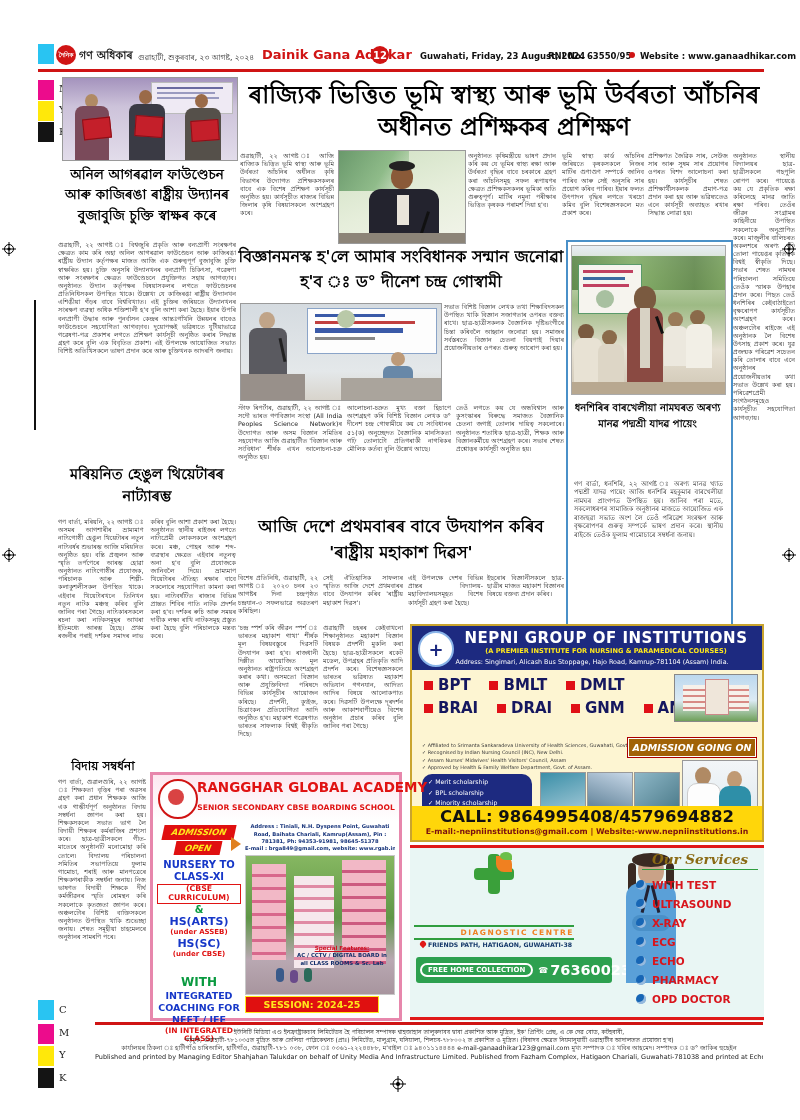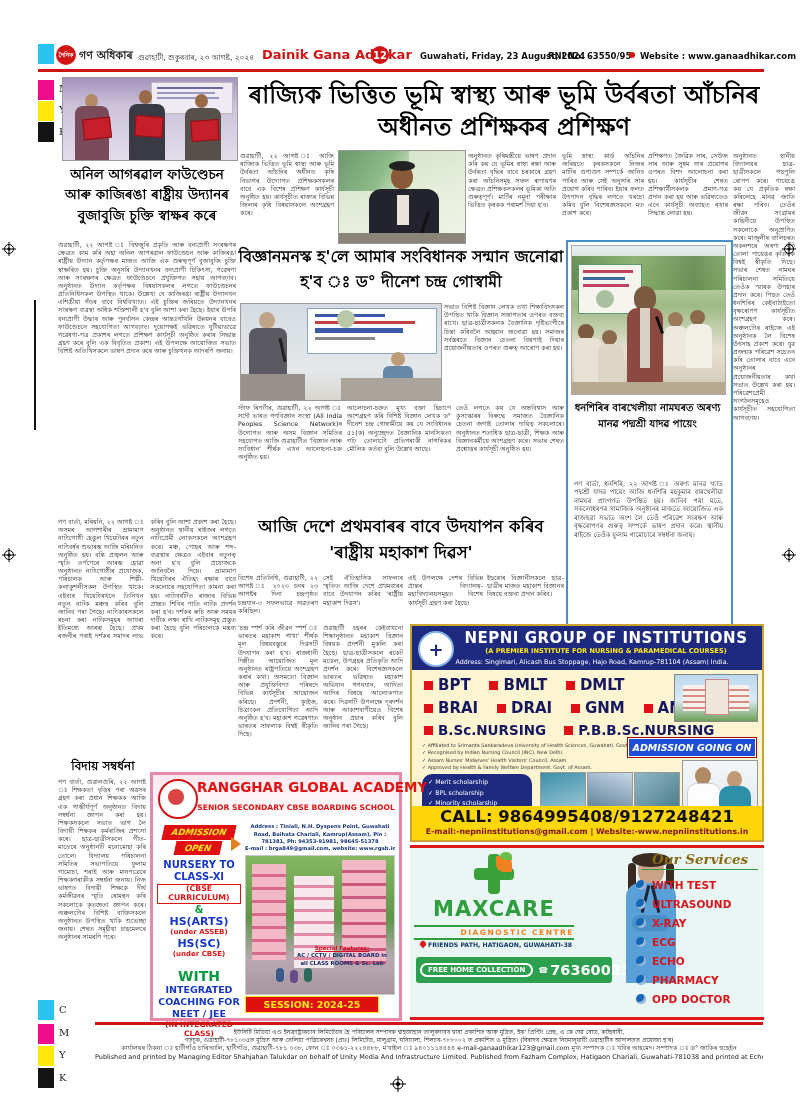--- a/index.html
+++ b/index.html
@@ -140,20 +140,21 @@
     <div class="ph" style="left:66px;top:26px;width:36px;height:56px;border-radius:8px 8px 0 0;background:#3a3a44"></div>
     <div class="ph" style="left:132px;top:16px;width:13px;height:14px;border-radius:50%;background:#9a6a48"></div>
     <div class="ph" style="left:122px;top:30px;width:36px;height:52px;border-radius:8px 8px 0 0;background:#55504a"></div>
     <div class="ph" style="left:20px;top:40px;width:26px;height:19px;background:#c41f2a;transform:rotate(-6deg);border:1px solid #8a1018"></div>
     <div class="ph" style="left:72px;top:38px;width:26px;height:19px;background:#c41f2a;transform:rotate(4deg);border:1px solid #8a1018"></div>
     <div class="ph" style="left:128px;top:42px;width:26px;height:19px;background:#c41f2a;transform:rotate(-4deg);border:1px solid #8a1018"></div>
   </div>
   <div class="hl" style="left:58px;top:164px;width:178px;font-size:13.5px;line-height:1.5">অনিল আগৰৱাল ফাউণ্ডেচন আৰু কাজিৰঙা ৰাষ্ট্ৰীয় উদ্যানৰ বুজাবুজি চুক্তি স্বাক্ষৰ কৰে</div>
   <div class="col" style="left:58px;top:241px;width:178px;height:219px">গুৱাহাটী, ২২ আগষ্ট ঃ বিশ্বজুৰি প্ৰকৃতি আৰু বন্যপ্ৰাণী সংৰক্ষণৰ ক্ষেত্ৰত কাম কৰি অহা অনিল আগৰৱাল ফাউণ্ডেচন আৰু কাজিৰঙা ৰাষ্ট্ৰীয় উদ্যান কৰ্তৃপক্ষৰ মাজত আজি এক গুৰুত্বপূৰ্ণ বুজাবুজি চুক্তি স্বাক্ষৰিত হয়। চুক্তি অনুসৰি উদ্যানখনৰ বন্যপ্ৰাণী চিকিৎসা, গৱেষণা আৰু সংৰক্ষণৰ ক্ষেত্ৰত ফাউণ্ডেচনে প্ৰযুক্তিগত সহায় আগবঢ়াব। অনুষ্ঠানত উদ্যান কৰ্তৃপক্ষৰ বিষয়াসকলৰ লগতে ফাউণ্ডেচনৰ প্ৰতিনিধিসকল উপস্থিত থাকে। উল্লেখ্য যে কাজিৰঙা ৰাষ্ট্ৰীয় উদ্যানখন এশিঙীয়া গঁড়ৰ বাবে বিশ্ববিখ্যাত। এই চুক্তিৰ জৰিয়তে উদ্যানখনৰ সংৰক্ষণ ব্যৱস্থা অধিক শক্তিশালী হ'ব বুলি আশা কৰা হৈছে। ইয়াৰ উপৰি বন্যপ্ৰাণী উদ্ধাৰ আৰু পুনৰ্বাসন কেন্দ্ৰৰ আন্তঃগাঁথনি উন্নয়নৰ বাবেও ফাউণ্ডেচনে সহযোগিতা আগবঢ়াব। দুয়োপক্ষই ভৱিষ্যতে যুটীয়াভাৱে গৱেষণা-পত্ৰ প্ৰকাশৰ লগতে প্ৰশিক্ষণ কাৰ্যসূচী অনুষ্ঠিত কৰাৰ সিদ্ধান্ত গ্ৰহণ কৰে বুলি এক বিবৃতিত প্ৰকাশ। এই উপলক্ষে আয়োজিত সভাত বিশিষ্ট অতিথিসকলে ভাষণ প্ৰদান কৰে আৰু চুক্তিখনক আদৰণি জনায়।</div>
 
+  <div class="hl" style="left:58px;top:464px;width:178px;font-size:14.5px;line-height:1.5">মৰিয়নিত হেঙুল থিয়েটাৰৰ নাট্যাৰম্ভ</div>
   <div class="col col2c" style="left:58px;top:518px;width:178px;height:236px">গণ বাৰ্তা, মৰিয়নি, ২২ আগষ্ট ঃ অসমৰ আগশাৰীৰ ভ্ৰাম্যমাণ নাট্যগোষ্ঠী হেঙুল থিয়েটাৰৰ নতুন নাট্যবৰ্ষৰ শুভাৰম্ভ আজি মৰিয়নিত অনুষ্ঠিত হয়। বন্তি প্ৰজ্বলন আৰু স্মৃতি তৰ্পণেৰে আৰম্ভ হোৱা অনুষ্ঠানত নাট্যগোষ্ঠীৰ প্ৰযোজক, পৰিচালক আৰু শিল্পী-কলাকুশলীসকল উপস্থিত থাকে। এইবাৰ থিয়েটাৰখনে তিনিখন নতুন নাটক মঞ্চস্থ কৰিব বুলি জানিব পৰা গৈছে। নাট্যকাৰসকলে ৰচনা কৰা নাটকসমূহৰ আখৰা ইতিমধ্যে আৰম্ভ হৈছে। প্ৰথম ৰজনীৰ পৰাই দৰ্শকৰ সমাদৰ লাভ কৰিব বুলি আশা প্ৰকাশ কৰা হৈছে। অনুষ্ঠানত স্থানীয় ৰাইজৰ লগতে নাট্যপ্ৰেমী লোকসকলে অংশগ্ৰহণ কৰে। মঞ্চ, পোহৰ আৰু শব্দ-ব্যৱস্থাৰ ক্ষেত্ৰত এইবাৰ নতুনত্ব অনা হ'ব বুলি প্ৰযোজকে জানিবলৈ দিয়ে। ভ্ৰাম্যমাণ থিয়েটাৰৰ ঐতিহ্য ৰক্ষাৰ বাবে সকলোৰে সহযোগিতা কামনা কৰা হয়। নাট্যবৰ্ষটিত ৰাজ্যৰ বিভিন্ন প্ৰান্তত শিবিৰ পাতি নাটক প্ৰদৰ্শন কৰা হ'ব। দৰ্শকৰ ৰুচি আৰু সময়ৰ দাবীক লক্ষ্য ৰাখি নাটকসমূহ প্ৰস্তুত কৰা হৈছে বুলি পৰিচালকে মন্তব্য কৰে।</div>
 
   <div class="hl" style="left:58px;top:757px;width:90px;font-size:12px">বিদায় সম্বৰ্ধনা</div>
   <div class="col" style="left:58px;top:778px;width:88px;height:240px">গণ বাৰ্তা, গুৱালগুৰি, ২২ আগষ্ট ঃ শিক্ষকতা বৃত্তিৰ পৰা অৱসৰ গ্ৰহণ কৰা প্ৰধান শিক্ষকক আজি এক গাম্ভীৰ্যপূৰ্ণ অনুষ্ঠানত বিদায় সম্বৰ্ধনা জ্ঞাপন কৰা হয়। শিক্ষকসকলে সভাত ভাগ লৈ বিদায়ী শিক্ষকৰ কৰ্মৰাজিৰ প্ৰশংসা কৰে। ছাত্ৰ-ছাত্ৰীসকলে গীত-মাতেৰে অনুষ্ঠানটি মনোমোহা কৰি তোলে। বিদ্যালয় পৰিচালনা সমিতিৰ সভাপতিয়ে ফুলাম গামোচা, শৰাই আৰু মানপত্ৰেৰে শিক্ষকগৰাকীক সম্বৰ্ধনা জনায়। নিজ ভাষণত বিদায়ী শিক্ষকে দীৰ্ঘ কৰ্মজীৱনৰ স্মৃতি ৰোমন্থন কৰি সকলোকে কৃতজ্ঞতা জ্ঞাপন কৰে। অঞ্চলটোৰ বিশিষ্ট ব্যক্তিসকলে অনুষ্ঠানত উপস্থিত থাকি শুভেচ্ছা জনায়। শেষত সমূহীয়া চাহমেলৰে অনুষ্ঠানৰ সামৰণি পৰে।</div>
 
   <div class="hl" style="left:238px;top:245px;width:326px;font-size:16px;line-height:1.55">বিজ্ঞানমনস্ক হ'লে আমাৰ সংবিধানক সন্মান জনোৱা হ'ব ঃ ড° দীনেশ চন্দ্ৰ গোস্বামী</div>
   <div class="photo" style="left:240px;top:303px;width:200px;height:96px;background:linear-gradient(180deg,#d5dbe0 0%,#e4e8ea 70%,#d8d4cc 100%)">
     <div class="ph" style="left:66px;top:4px;width:128px;height:44px;background:#fdfdfd;border:1px solid #8aa4c8"></div>
     <div class="ph" style="left:74px;top:10px;width:70px;height:3px;background:#3a5aa8"></div>
     <div class="ph" style="left:74px;top:17px;width:100px;height:3px;background:#c04040"></div>
@@ -218,52 +219,48 @@
       <span class="course">BPT</span>
       <span class="course">BMLT</span>
       <span class="course">DMLT</span>
     </div>
     <div class="abs" style="left:12px;top:73px;font-size:15px">
       <span class="course">BRAI</span>
       <span class="course">DRAI</span>
       <span class="course">GNM</span>
       <span class="course">ANM</span>
     </div>
-    <div class="abs" style="left:12px;top:96px;font-size:13.5px">
-      <span class="course">B.Sc.NURSING</span>
-      <span class="course">P.B.B.Sc.NURSING</span>
-    </div>
     <div class="photo" style="left:262px;top:48px;width:82px;height:46px;border:1px solid #888;background:linear-gradient(180deg,#bcd8ee 0%,#dceaf4 55%,#6fa05a 100%)">
       <div class="ph" style="left:8px;top:10px;width:66px;height:26px;background:repeating-linear-gradient(180deg,#f6f1ea 0 4px,#d88a84 4px 6px)"></div>
       <div class="ph" style="left:30px;top:4px;width:22px;height:34px;background:#efe6da;border:1px solid #c88"></div>
     </div>
     <div class="abs" style="left:10px;top:116px;width:230px">
       <div class="affline">✓ <span>Affiliated to Srimanta Sankaradeva University of Health Sciences, Guwahati, Govt. of Assam.</span></div>
       <div class="affline">✓ <span>Recognised by Indian Nursing Council (INC), New Delhi.</span></div>
       <div class="affline">✓ <span>Assam Nurses' Midwives' Health Visitors' Council, Assam</span></div>
       <div class="affline">✓ <span>Approved by Health &amp; Family Welfare Department, Govt. of Assam.</span></div>
     </div>
-    <div class="abs" style="left:216px;top:112px;width:126px;height:17px;background:#1d4ed8;border:1px solid #fff;box-shadow:0 0 0 1px #a00;color:#fff;font-size:9.5px;font-weight:bold;font-style:italic;display:flex;align-items:center;justify-content:center;white-space:nowrap">ADMISSION GOING ON</div>
+    <div class="abs" style="left:216px;top:112px;width:126px;height:17px;background:#a16207;border:1px solid #fff;box-shadow:0 0 0 1px #a00;color:#fff;font-size:9.5px;font-weight:bold;font-style:italic;display:flex;align-items:center;justify-content:center;white-space:nowrap">ADMISSION GOING ON</div>
     <div class="abs" style="left:10px;top:148px;width:110px;height:48px;background:#1d2a80;border-radius:10px;padding:3px 6px;box-sizing:border-box">
       <div class="schol">✓ <span>Merit scholarship</span></div>
       <div class="schol">✓ <span>BPL scholarship</span></div>
       <div class="schol">✓ <span>Minority scholarship</span></div>
       <div class="schol">✓ <span>Bank loan facility</span></div>
     </div>
     <div class="photo" style="left:128px;top:146px;width:44px;height:50px;border:1px solid #999;background:linear-gradient(160deg,#3a8fa8,#b8d4e0)"></div>
     <div class="photo" style="left:175px;top:146px;width:44px;height:50px;border:1px solid #999;background:linear-gradient(200deg,#c8d8e8,#6a8aa0 70%)"></div>
     <div class="photo" style="left:222px;top:146px;width:44px;height:50px;border:1px solid #999;background:linear-gradient(140deg,#8fb8c8,#40707f)"></div>
     <div class="photo" style="left:270px;top:134px;width:74px;height:62px;border:1px solid #999;background:linear-gradient(180deg,#f3f6f8,#dde8ee)">
       <div class="ph" style="left:12px;top:6px;width:16px;height:18px;border-radius:50%;background:#b08a64"></div>
       <div class="ph" style="left:4px;top:22px;width:32px;height:40px;border-radius:10px 10px 0 0;background:#fdfdfd;border:1px solid #ccc"></div>
       <div class="ph" style="left:44px;top:10px;width:15px;height:17px;border-radius:50%;background:#c09a74"></div>
       <div class="ph" style="left:36px;top:25px;width:32px;height:37px;border-radius:10px 10px 0 0;background:#2e8fa8"></div>
     </div>
     <div class="abs" style="left:0;top:180px;width:350px;height:34px;background:#ffd60a">
-      <div class="abs" style="left:0;top:1px;width:350px;text-align:center;font-size:16.5px;font-weight:bold;color:#111;white-space:nowrap">CALL: 9864995408/9127248421</div>
+      <div class="abs" style="left:0;top:1px;width:350px;text-align:center;font-size:16.5px;font-weight:bold;color:#111;white-space:nowrap">CALL: 9864995408/4579694882</div>
       <div class="abs" style="left:0;top:21px;width:350px;text-align:center;font-size:7.8px;font-weight:bold;color:#7a1010;white-space:nowrap">E-mail:-nepniinstitutions@gmail.com   | Website:-www.nepniinstitutions.in</div>
     </div>
   </div>
 
   <div class="rang" style="left:150px;top:772px;width:246px;height:243px">
     <div class="abs" style="left:0;top:0;width:246px;height:46px;background:linear-gradient(180deg,#fde8f0,#fff)">
       <div class="abs" style="left:5px;top:4px;width:36px;height:36px;border-radius:50%;background:#fff;border:2px solid #d01414">
         <div class="ph" style="left:8px;top:8px;width:16px;height:16px;border-radius:50%;background:#d01414;opacity:.8"></div>
       </div>
       <div class="abs" style="left:44px;top:4px;width:198px;text-align:center;font-size:13.5px;font-weight:bold;color:#e01313;white-space:nowrap">RANGGHAR GLOBAL ACADEMY</div>
@@ -285,41 +282,40 @@
         <div style="position:absolute;left:18px;top:16px;width:46px;height:14px;background:#e01010;transform:skewX(-12deg);color:#ffe81c;font-size:8.5px;font-style:italic;font-weight:bold;line-height:14px">OPEN</div>
         <div style="position:absolute;right:0;top:12px;width:0;height:0;border-left:10px solid #e08020;border-top:7px solid transparent;border-bottom:7px solid transparent"></div>
       </div>
       <div style="font-size:10px;color:#1637c8;line-height:1.2">NURSERY TO CLASS-XI</div>
       <div style="font-size:7.8px;color:#e01313;border:1px solid #e01313;display:inline-block;padding:0 1px;margin-top:1px">(CBSE CURRICULUM)</div>
       <div style="font-size:10px;color:#0a9a40">&amp;</div>
       <div style="font-size:11px;color:#1637c8">HS(ARTS)</div>
       <div style="font-size:7px;color:#e01313">(under ASSEB)</div>
       <div style="font-size:11px;color:#1637c8;margin-top:1px">HS(SC)</div>
       <div style="font-size:7px;color:#e01313">(under CBSE)</div>
-      <div style="font-size:14px;color:#0a9a40;margin-top:10px">WITH</div>
+      <div style="font-size:12px;color:#0a9a40;margin-top:18px">WITH</div>
       <div style="font-size:9.5px;color:#1637c8;line-height:1.25">INTEGRATED COACHING FOR NEET / JEE</div>
       <div style="font-size:7.5px;color:#e01313;margin-top:1px">(IN INTEGRATED CLASS)</div>
     </div>
     <div class="abs" style="left:142px;top:170px;width:94px;text-align:center">
       <div style="font-size:5.6px;font-weight:bold;color:#d01020;text-decoration:underline">Special Features:</div>
       <div style="font-size:5.4px;font-weight:bold;color:#15306b;line-height:1.5">AC / CCTV / DIGITAL BOARD in all CLASS ROOMS &amp; Sc. Lab</div>
     </div>
     <div class="abs" style="left:92px;top:221px;width:132px;height:15px;background:#e01010;border:1px solid #ffe81c;color:#ffe81c;font-size:9.5px;font-weight:bold;display:flex;align-items:center;justify-content:center;white-space:nowrap">SESSION: 2024-25</div>
   </div>
 
   <div class="maxcare" style="left:410px;top:845px;width:354px;height:176px">
     <div class="abs" style="left:0;top:0;width:354px;height:3px;background:#e01818"></div>
     <div class="abs" style="left:0;top:172px;width:354px;height:3px;background:#e01818"></div>
     <div class="abs" style="left:62px;top:7px;width:44px;height:44px">
       <div class="ph" style="left:16px;top:2px;width:12px;height:40px;border-radius:4px;background:#3aa03a"></div>
       <div class="ph" style="left:2px;top:16px;width:40px;height:12px;border-radius:4px;background:#3aa03a"></div>
       <div class="ph" style="left:24px;top:4px;width:16px;height:16px;border-radius:0 8px 0 50%;background:#f08020"></div>
       <div class="ph" style="left:28px;top:0;width:12px;height:8px;border-radius:50% 50% 0 50%;background:#6abf4a"></div>
     </div>
-    <div class="abs" style="left:4px;top:52px;width:160px;text-align:center;font-size:21px;font-weight:bold;color:#2f9e3f;letter-spacing:1px">MAXCARE</div>
     <div class="abs" style="left:4px;top:80px;width:160px;text-align:right;font-size:7.5px;font-weight:bold;color:#f08021;letter-spacing:1.5px;border-top:2px solid #2f9e3f;border-bottom:2px solid #2f9e3f;padding:1px 0">DIAGNOSTIC CENTRE</div>
     <div class="abs" style="left:2px;top:96px;width:168px;text-align:center;font-size:6.2px;font-weight:bold;color:#173a6b;white-space:nowrap">
       <span style="display:inline-block;width:6px;height:6px;background:#e01818;border-radius:50% 50% 50% 0;transform:rotate(-45deg);margin-right:2px"></span><span>FRIENDS PATH, HATIGAON, GUWAHATI-38</span>
     </div>
     <div class="abs" style="left:6px;top:112px;width:196px;height:26px;background:#2da04f;border-radius:3px;display:flex;align-items:center">
       <span style="margin-left:4px;border:2px solid #fff;border-radius:10px;padding:1px 6px;color:#fff;font-size:7px;font-weight:bold;white-space:nowrap">FREE HOME COLLECTION</span>
       <span style="margin-left:5px;color:#fff;font-size:8px">☎</span>
       <span style="margin-left:2px;color:#fff;font-size:14.5px;font-weight:bold;white-space:nowrap">7636002345</span>
     </div>
     <div class="photo" style="left:210px;top:8px;width:62px;height:130px;border:none;background:transparent">

